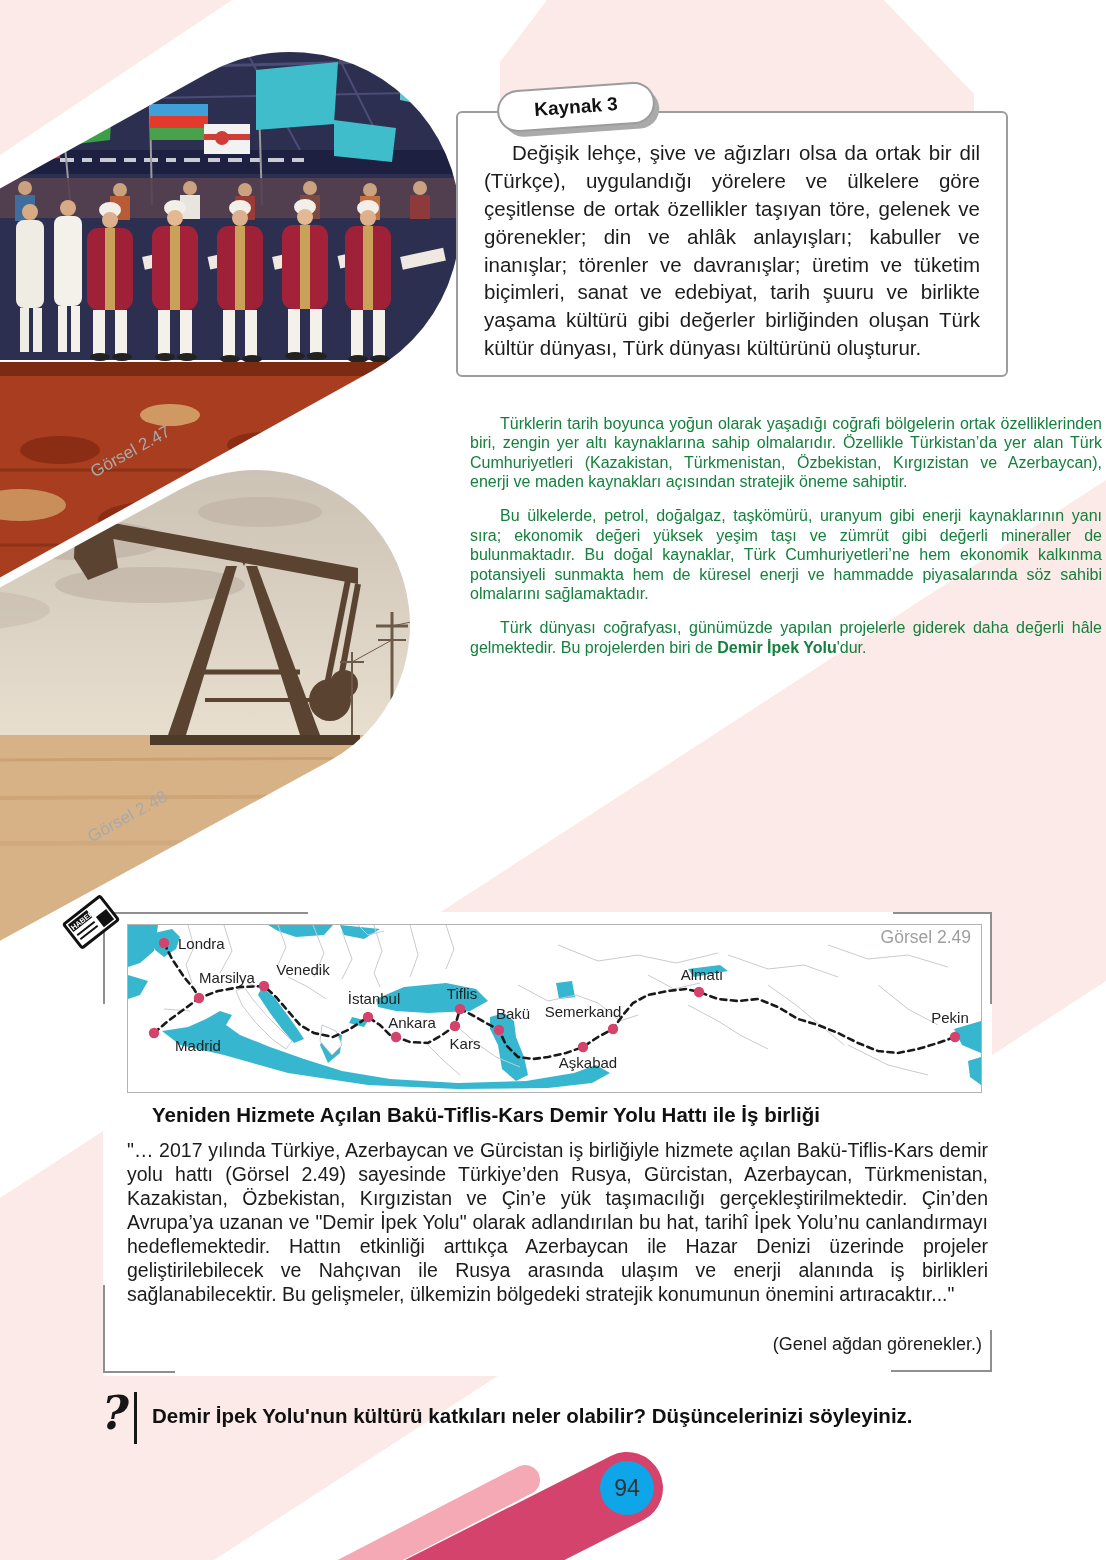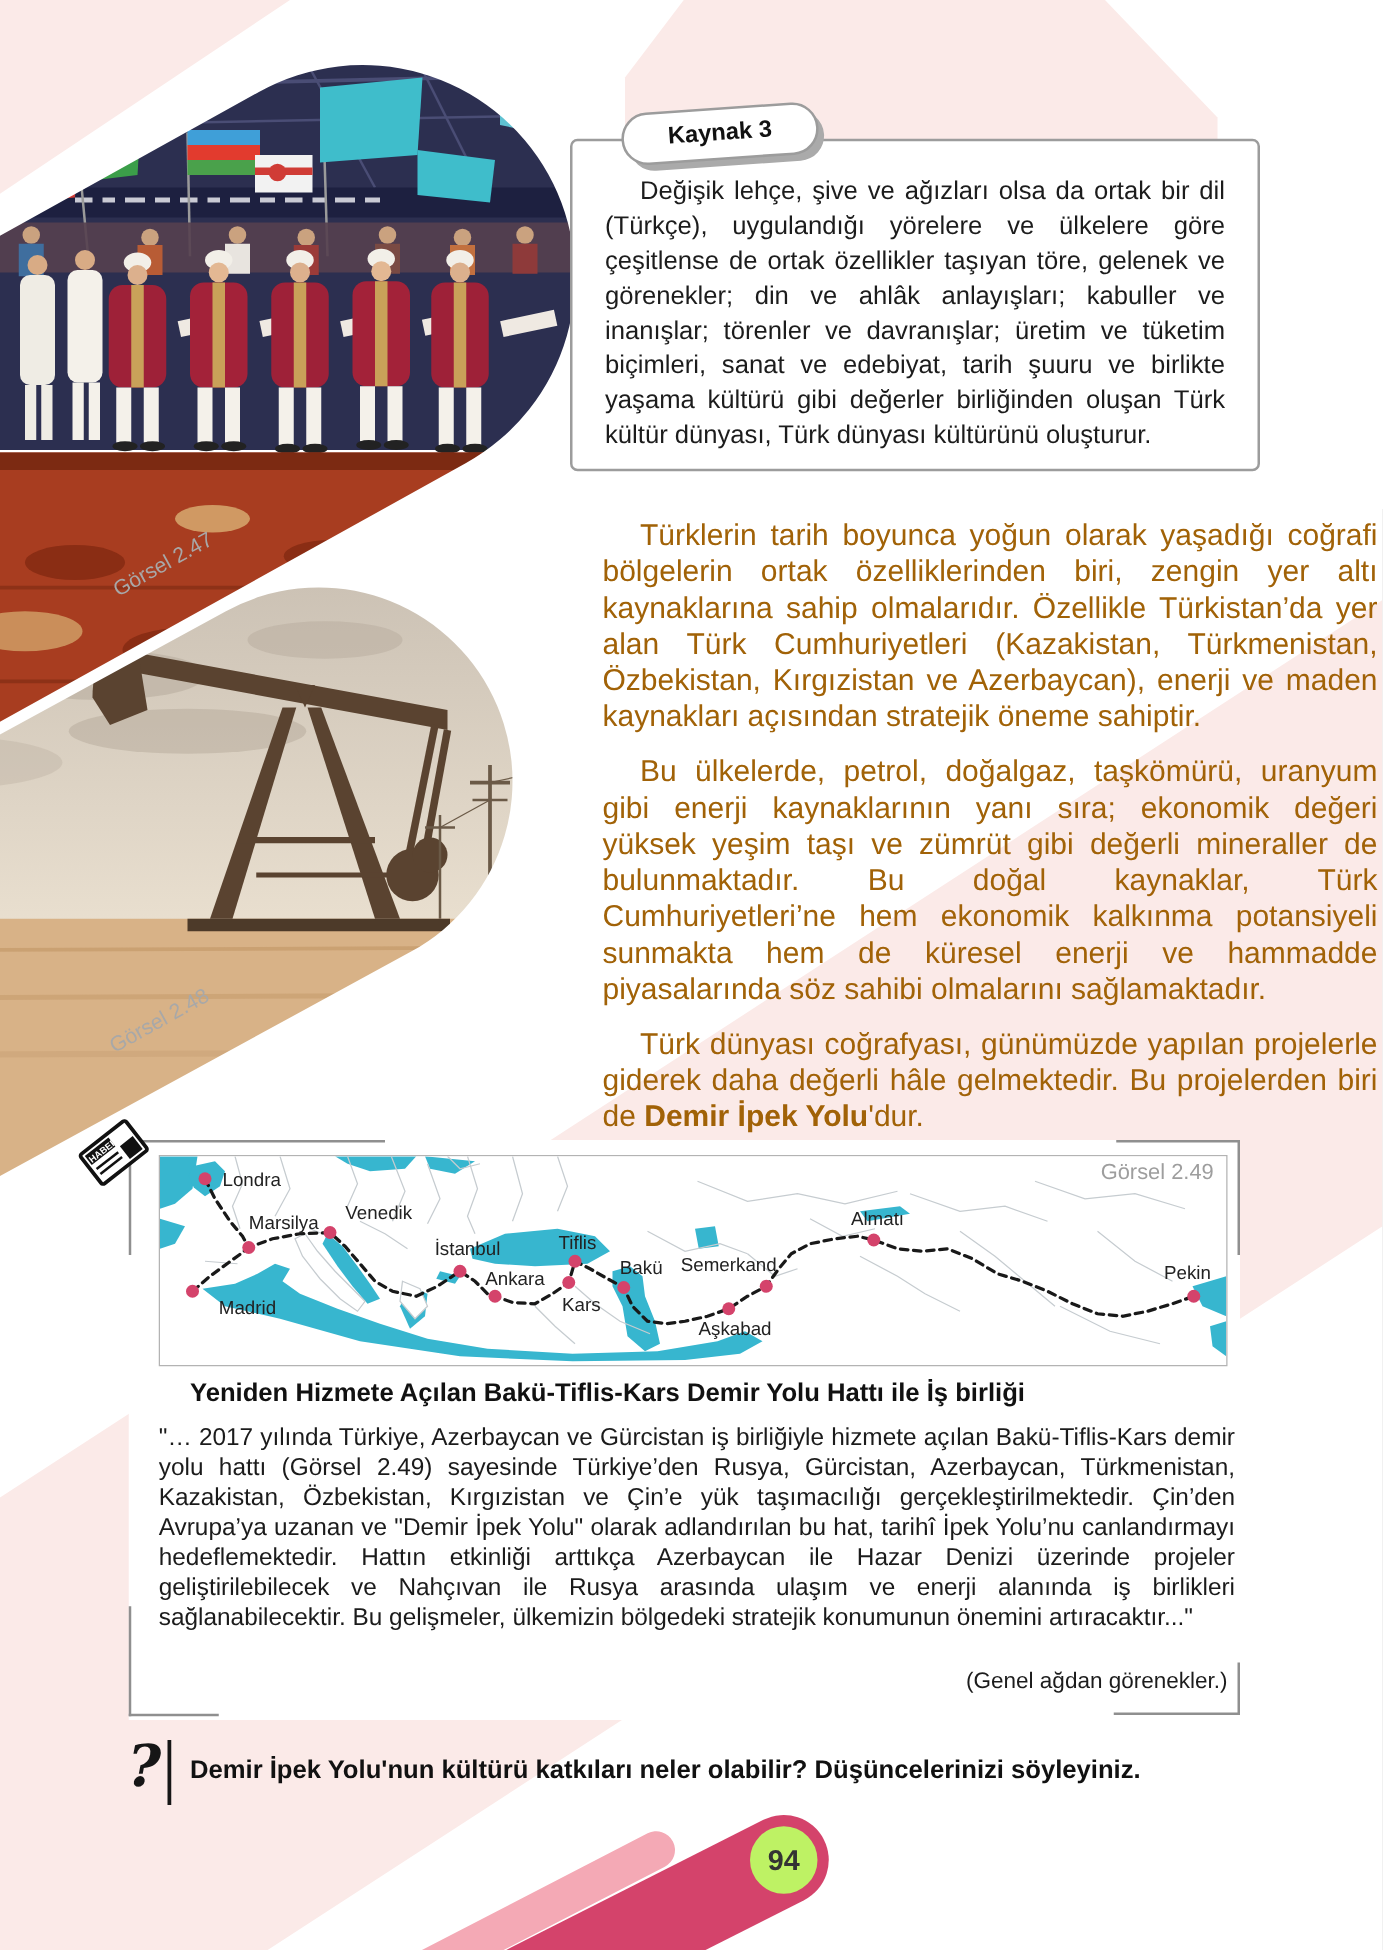--- a/index.html
+++ b/index.html
@@ -25,21 +25,21 @@
   .kaynak-box{left:456px;top:111px;width:552px;height:266px;background:#fff;border:2px solid #9c9c9c;
               border-radius:6px;z-index:5;box-sizing:border-box;padding:26px 26px 0 26px}
   .kaynak-text{font-size:20.5px;line-height:1.36;text-align:justify;text-indent:28px;color:#1c1c1c}
   .kaynak-attr{text-align:right;font-size:18px;margin-top:7px;color:#1c1c1c}
   .kaynak-tab{left:497px;top:86px;width:158px;height:42px;background:#fff;border:2px solid #9c9c9c;
               border-radius:21px;transform:rotate(-4deg);z-index:6;display:flex;align-items:center;justify-content:center;
               font-weight:bold;font-size:19px;box-shadow:5px 6px 0 -1px #aaa;box-sizing:border-box;color:#111}
 
   
   .col{left:470px;top:414px;width:632px;z-index:4}
-  .col p{margin:0 0 15px 12px;text-align:justify;text-indent:30px;font-size:24px;line-height:1.21;color:#a16207}
+  .col p{margin:0 0 15px 0;text-align:justify;text-indent:30px;font-size:16px;line-height:1.21;color:#15803d}
 
   
   .brk{z-index:4;border:0 solid #8f8f8f;box-sizing:border-box}
   .brk-tl{left:103px;top:912px;width:205px;height:92px;border-left-width:2px;border-top-width:2px}
   .brk-tr{left:893px;top:912px;width:99px;height:92px;border-right-width:2px;border-top-width:2px}
   .brk-bl{left:103px;top:1285px;width:72px;height:88px;border-left-width:2px;border-bottom-width:2px}
   .brk-br{left:891px;top:1330px;width:101px;height:42px;border-right-width:2px;border-bottom-width:2px}
 
   
   .map-wrap{left:127px;top:924px;width:853px;height:167px;border:1px solid #b3b3b3;background:#fff;z-index:4;overflow:hidden}
@@ -58,22 +58,22 @@
   .news-source{left:600px;top:1334px;width:382px;text-align:right;font-size:18px;z-index:4;color:#1c1c1c}
 
   
   .q-icon{left:102px;top:1390px;z-index:4;display:flex;align-items:flex-start}
   .q-mark{font-family:"DejaVu Serif",serif;font-style:italic;font-weight:bold;font-size:46px;line-height:1;color:#161616}
   .q-bar{width:3px;height:52px;background:#161616;margin-left:5px;margin-top:2px}
   .q-text{left:152px;top:1404px;width:946px;font-weight:bold;font-size:20.5px;z-index:4;color:#111}
 
   
   #footer-svg{left:0;top:1400px;z-index:5}
-  .page-num{left:600px;top:1461px;width:54px;height:54px;background:#bef264;border-radius:50%;z-index:6;
-            display:flex;align-items:center;justify-content:center;font-weight:bold;font-size:23px;color:#333}
+  .page-num{left:600px;top:1461px;width:54px;height:54px;background:#0ea5e9;border-radius:50%;z-index:6;
+            display:flex;align-items:center;justify-content:center;font-weight:normal;font-size:23px;color:#333}
 </style>
 </head>
 <body>
 
 <div class="page">
 
   <svg id="bg-svg" class="abs" width="1106" height="1560">
     <polygon class="pale" points="0,0 232,0 0,155"></polygon>
     <polygon class="pale" points="500,62 547,0 884,0 974,94 974,118 500,118"></polygon>
     <polygon class="pale" points="1106,480 0,1198 0,1699 1106,981"></polygon>

